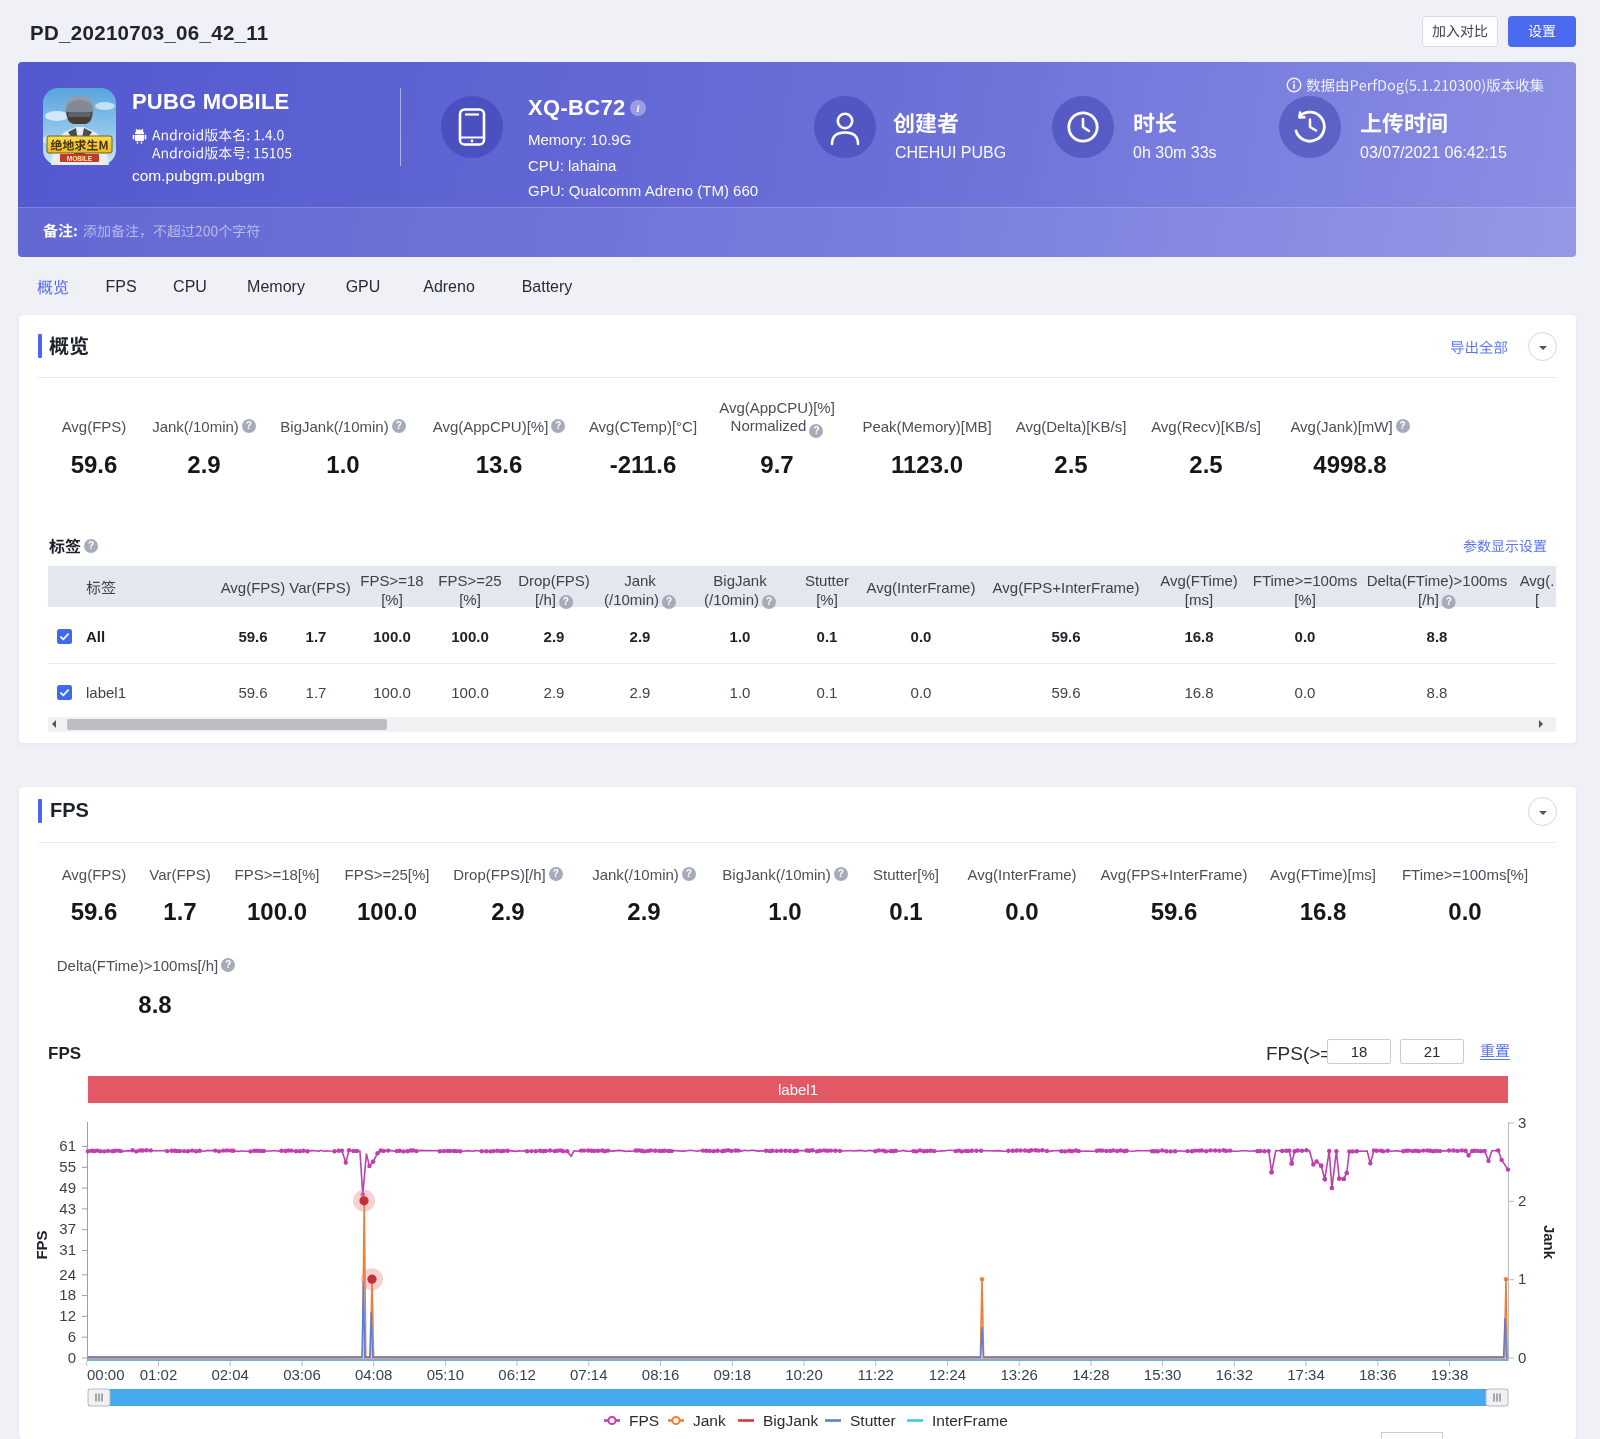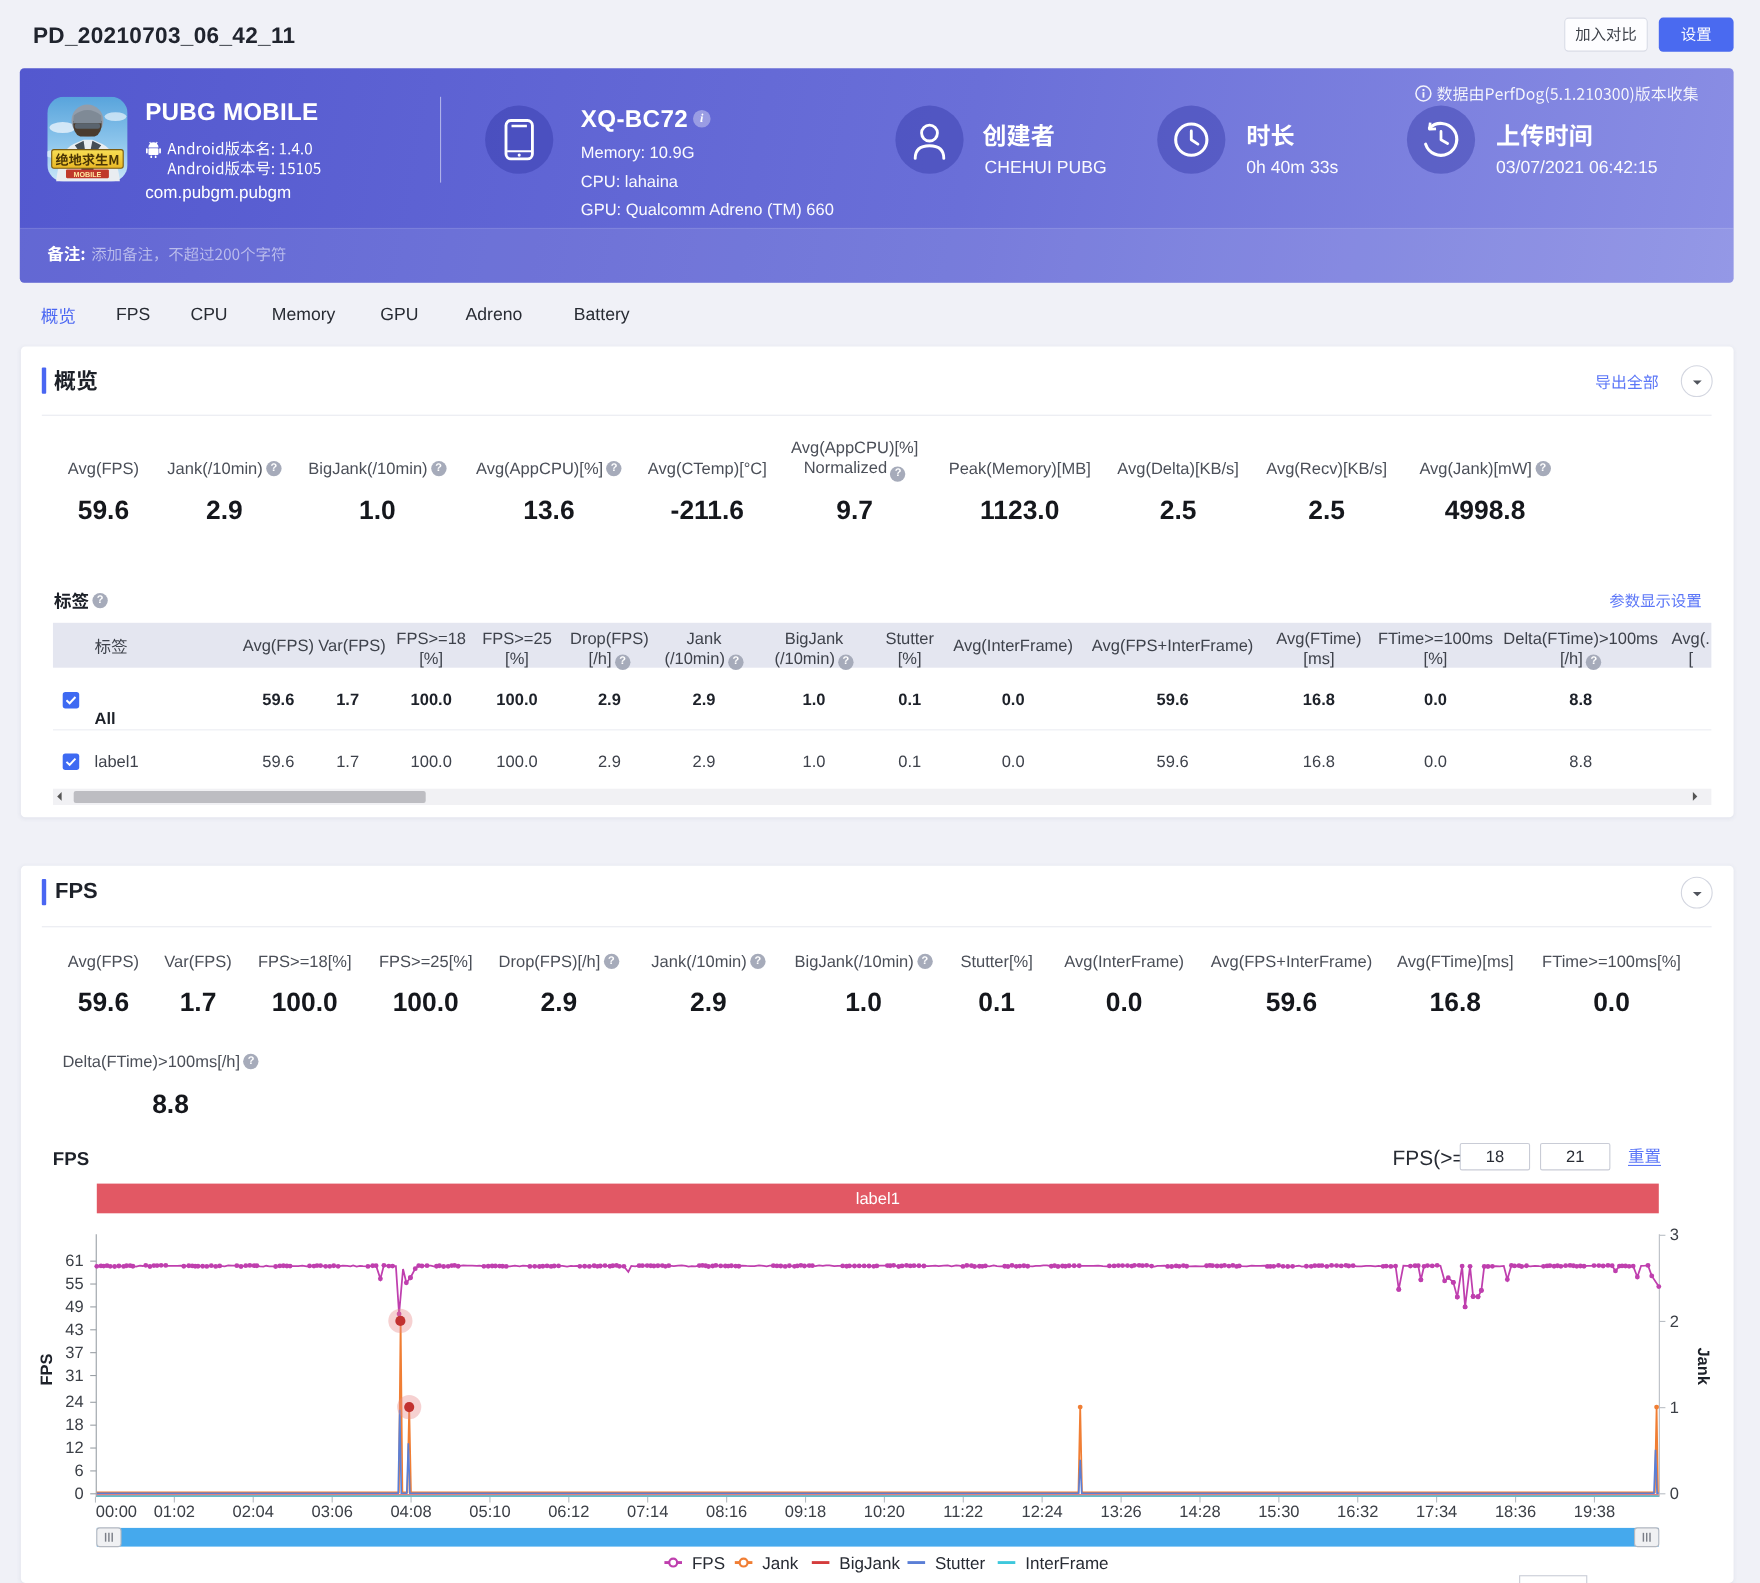--- a/index.html
+++ b/index.html
@@ -136,21 +136,21 @@
 <div class="abs" style="left:895px;top:144px;font-size:16px;color:rgba(255,255,255,0.97)">CHEHUI PUBG</div>
 <div class="abs" style="left:1052px;top:96px;width:62px;height:62px;border-radius:50%;background:rgba(47,52,165,0.42)"></div>
 <div class="abs" style="left:1066px;top:110px"><svg width="34" height="34" viewBox="0 0 34 34">
 <circle cx="17" cy="17" r="14.2" fill="none" stroke="#fff" stroke-width="2.8"></circle>
 <path d="M17 9 L17 17 L23 21" fill="none" stroke="#fff" stroke-width="2.6" stroke-linecap="round" stroke-linejoin="round"></path>
 </svg></div>
 <div class="abs" style="left:1133.0px;top:109.2px;width:44.0px;height:29.0px"><svg width="44.0" height="29.0" viewBox="0 0 44.0 29.0" fill="#ffffff">
       <path transform="translate(0.0,22.4) scale(0.022000,-0.022000)" d="M459 428C507 355 572 256 601 198L708 260C675 317 607 411 558 480ZM299 385V203H178V385ZM299 490H178V664H299ZM66 771V16H178V96H411V771ZM747 843V665H448V546H747V71C747 51 739 44 717 44C695 44 621 44 551 47C569 13 588 -41 593 -74C693 -75 764 -72 808 -53C853 -34 869 -2 869 70V546H971V665H869V843Z"></path>
       <path transform="translate(22.0,22.4) scale(0.022000,-0.022000)" d="M752 832C670 742 529 660 394 612C424 589 470 539 492 513C622 573 776 672 874 778ZM51 473V353H223V98C223 55 196 33 174 22C191 -1 213 -51 220 -80C251 -61 299 -46 575 21C569 49 564 101 564 137L349 90V353H474C554 149 680 11 890 -57C908 -22 946 31 974 58C792 104 668 208 599 353H950V473H349V846H223V473Z"></path>
     </svg></div>
-<div class="abs" style="left:1133px;top:144px;font-size:16px;color:rgba(255,255,255,0.97)">0h 40m 33s</div>
+<div class="abs" style="left:1133px;top:144px;font-size:16px;color:rgba(255,255,255,0.97)">0h 30m 33s</div>
 <div class="abs" style="left:1279px;top:96px;width:62px;height:62px;border-radius:50%;background:rgba(47,52,165,0.42)"></div>
 <div class="abs" style="left:1292px;top:109px"><svg width="36" height="36" viewBox="0 0 36 36">
 <path d="M7.5 7.5 A14.5 14.5 0 1 1 4 22" fill="none" stroke="#fff" stroke-width="2.8" stroke-linecap="round"></path>
 <path d="M8.2 2.5 L7.5 8.5 L13.5 8.2" fill="none" stroke="#fff" stroke-width="2.4" stroke-linejoin="round"></path>
 <path d="M18 10.5 L18 18 L24 21.5" fill="none" stroke="#fff" stroke-width="2.5" stroke-linecap="round" stroke-linejoin="round"></path>
 </svg></div>
 <div class="abs" style="left:1360.0px;top:109.2px;width:88.0px;height:29.0px"><svg width="88.0" height="29.0" viewBox="0 0 88.0 29.0" fill="#ffffff">
       <path transform="translate(0.0,22.4) scale(0.022000,-0.022000)" d="M403 837V81H43V-40H958V81H532V428H887V549H532V837Z"></path>
       <path transform="translate(22.0,22.4) scale(0.022000,-0.022000)" d="M240 846C189 703 103 560 12 470C32 441 65 375 76 345C97 367 118 392 139 419V-88H256V600C294 668 327 740 354 810ZM449 115C548 55 668 -34 726 -92L811 -2C786 21 752 47 713 75C791 155 872 242 936 314L852 367L834 361H548L572 446H964V557H601L622 634H912V744H649L669 824L549 839L527 744H351V634H500L479 557H293V446H448C427 372 406 304 387 249H725C692 213 655 175 618 138C589 155 560 173 532 188Z"></path>
       <path transform="translate(44.0,22.4) scale(0.022000,-0.022000)" d="M459 428C507 355 572 256 601 198L708 260C675 317 607 411 558 480ZM299 385V203H178V385ZM299 490H178V664H299ZM66 771V16H178V96H411V771ZM747 843V665H448V546H747V71C747 51 739 44 717 44C695 44 621 44 551 47C569 13 588 -41 593 -74C693 -75 764 -72 808 -53C853 -34 869 -2 869 70V546H971V665H869V843Z"></path>
@@ -320,21 +320,21 @@
     <div class="hcell" style="left:779px;top:5px;width:0;line-height:19px"><span style="display:inline-block;transform:translateX(-50%)">Stutter<br>[%]</span></div>
     <div class="hcell" style="left:873px;top:12px;width:0;line-height:19px"><span style="display:inline-block;transform:translateX(-50%)">Avg(InterFrame)</span></div>
     <div class="hcell" style="left:1018px;top:12px;width:0;line-height:19px"><span style="display:inline-block;transform:translateX(-50%)">Avg(FPS+InterFrame)</span></div>
     <div class="hcell" style="left:1151px;top:5px;width:0;line-height:19px"><span style="display:inline-block;transform:translateX(-50%)">Avg(FTime)<br>[ms]</span></div>
     <div class="hcell" style="left:1257px;top:5px;width:0;line-height:19px"><span style="display:inline-block;transform:translateX(-50%)">FTime&gt;=100ms<br>[%]</span></div>
     <div class="hcell" style="left:1389px;top:5px;width:0;line-height:19px"><span style="display:inline-block;transform:translateX(-50%)">Delta(FTime)&gt;100ms<br>[/h]<span class="qi">?</span></span></div>
     <div class="hcell" style="left:1489px;top:5px;width:0;line-height:19px"><span style="display:inline-block;transform:translateX(-50%)">Avg(.<br>[</span></div>
     <div class="abs" style="left:9px;top:63px;width:15px;height:15px;background:#3e6af2;border-radius:2.5px"><svg width="15" height="15" viewBox="0 0 15 15">
         <path d="M3.4 7.6 L6.3 10.3 L11.6 4.6" fill="none" stroke="#fff" stroke-width="1.8"></path>
       </svg></div>
-    <div class="abs" style="left:38px;top:79px;font-size:15px;font-weight:bold;color:#1d2129">All</div>
+    <div class="abs" style="left:38px;top:62px;font-size:15px;font-weight:bold;color:#1d2129">All</div>
     <div class="abs" style="left:205px;top:62px;width:0;font-size:15px;font-weight:bold;color:#1d2129"><span style="display:inline-block;transform:translateX(-50%);white-space:nowrap">59.6</span></div>
     <div class="abs" style="left:268px;top:62px;width:0;font-size:15px;font-weight:bold;color:#1d2129"><span style="display:inline-block;transform:translateX(-50%);white-space:nowrap">1.7</span></div>
     <div class="abs" style="left:344px;top:62px;width:0;font-size:15px;font-weight:bold;color:#1d2129"><span style="display:inline-block;transform:translateX(-50%);white-space:nowrap">100.0</span></div>
     <div class="abs" style="left:422px;top:62px;width:0;font-size:15px;font-weight:bold;color:#1d2129"><span style="display:inline-block;transform:translateX(-50%);white-space:nowrap">100.0</span></div>
     <div class="abs" style="left:506px;top:62px;width:0;font-size:15px;font-weight:bold;color:#1d2129"><span style="display:inline-block;transform:translateX(-50%);white-space:nowrap">2.9</span></div>
     <div class="abs" style="left:592px;top:62px;width:0;font-size:15px;font-weight:bold;color:#1d2129"><span style="display:inline-block;transform:translateX(-50%);white-space:nowrap">2.9</span></div>
     <div class="abs" style="left:692px;top:62px;width:0;font-size:15px;font-weight:bold;color:#1d2129"><span style="display:inline-block;transform:translateX(-50%);white-space:nowrap">1.0</span></div>
     <div class="abs" style="left:779px;top:62px;width:0;font-size:15px;font-weight:bold;color:#1d2129"><span style="display:inline-block;transform:translateX(-50%);white-space:nowrap">0.1</span></div>
     <div class="abs" style="left:873px;top:62px;width:0;font-size:15px;font-weight:bold;color:#1d2129"><span style="display:inline-block;transform:translateX(-50%);white-space:nowrap">0.0</span></div>
     <div class="abs" style="left:1018px;top:62px;width:0;font-size:15px;font-weight:bold;color:#1d2129"><span style="display:inline-block;transform:translateX(-50%);white-space:nowrap">59.6</span></div>

